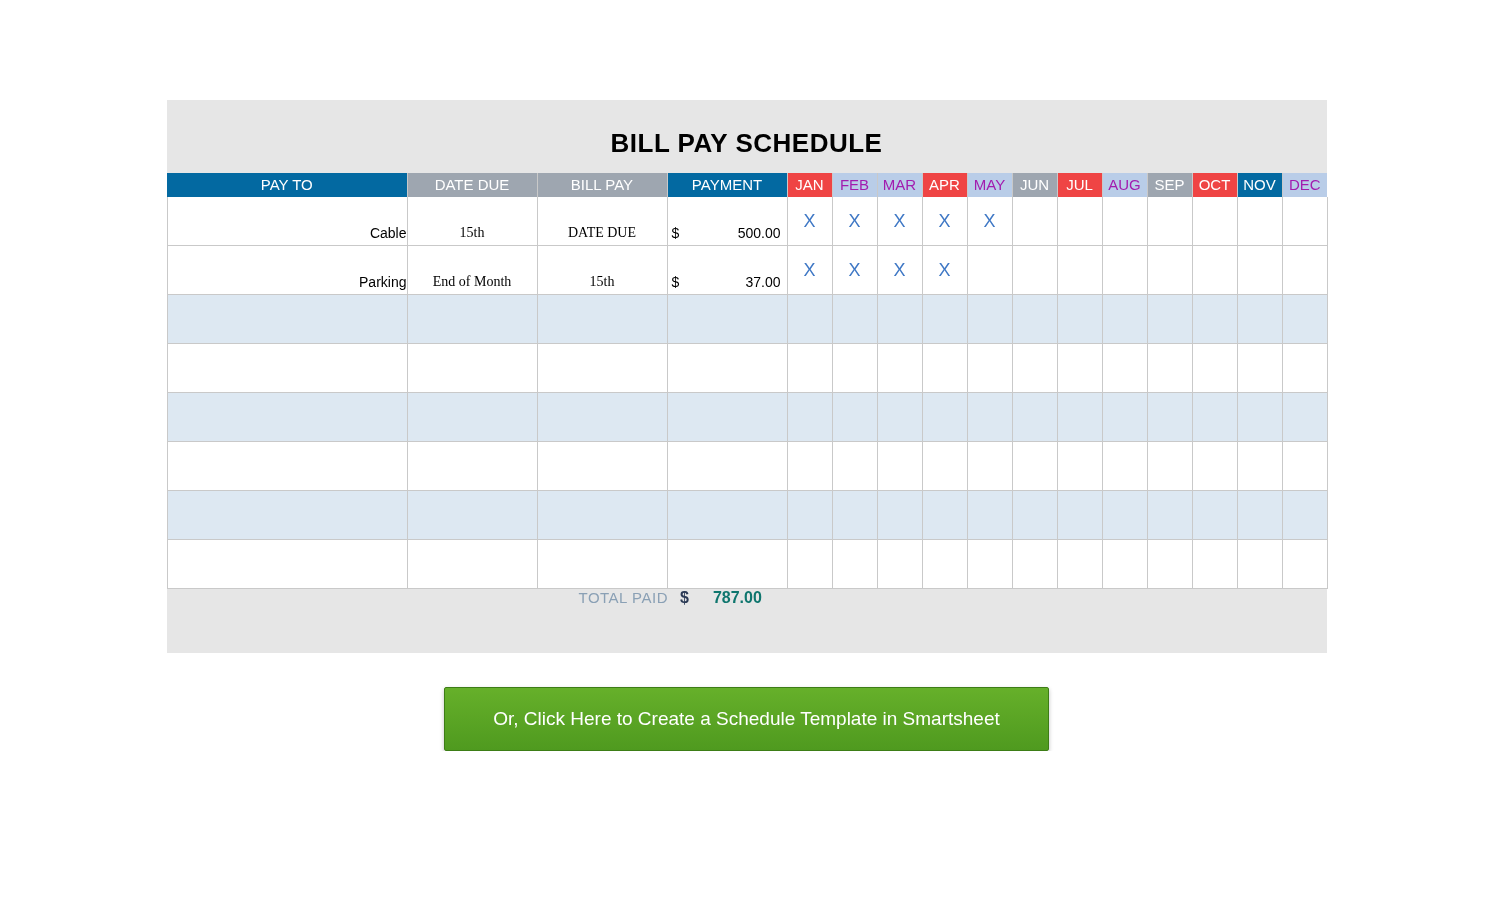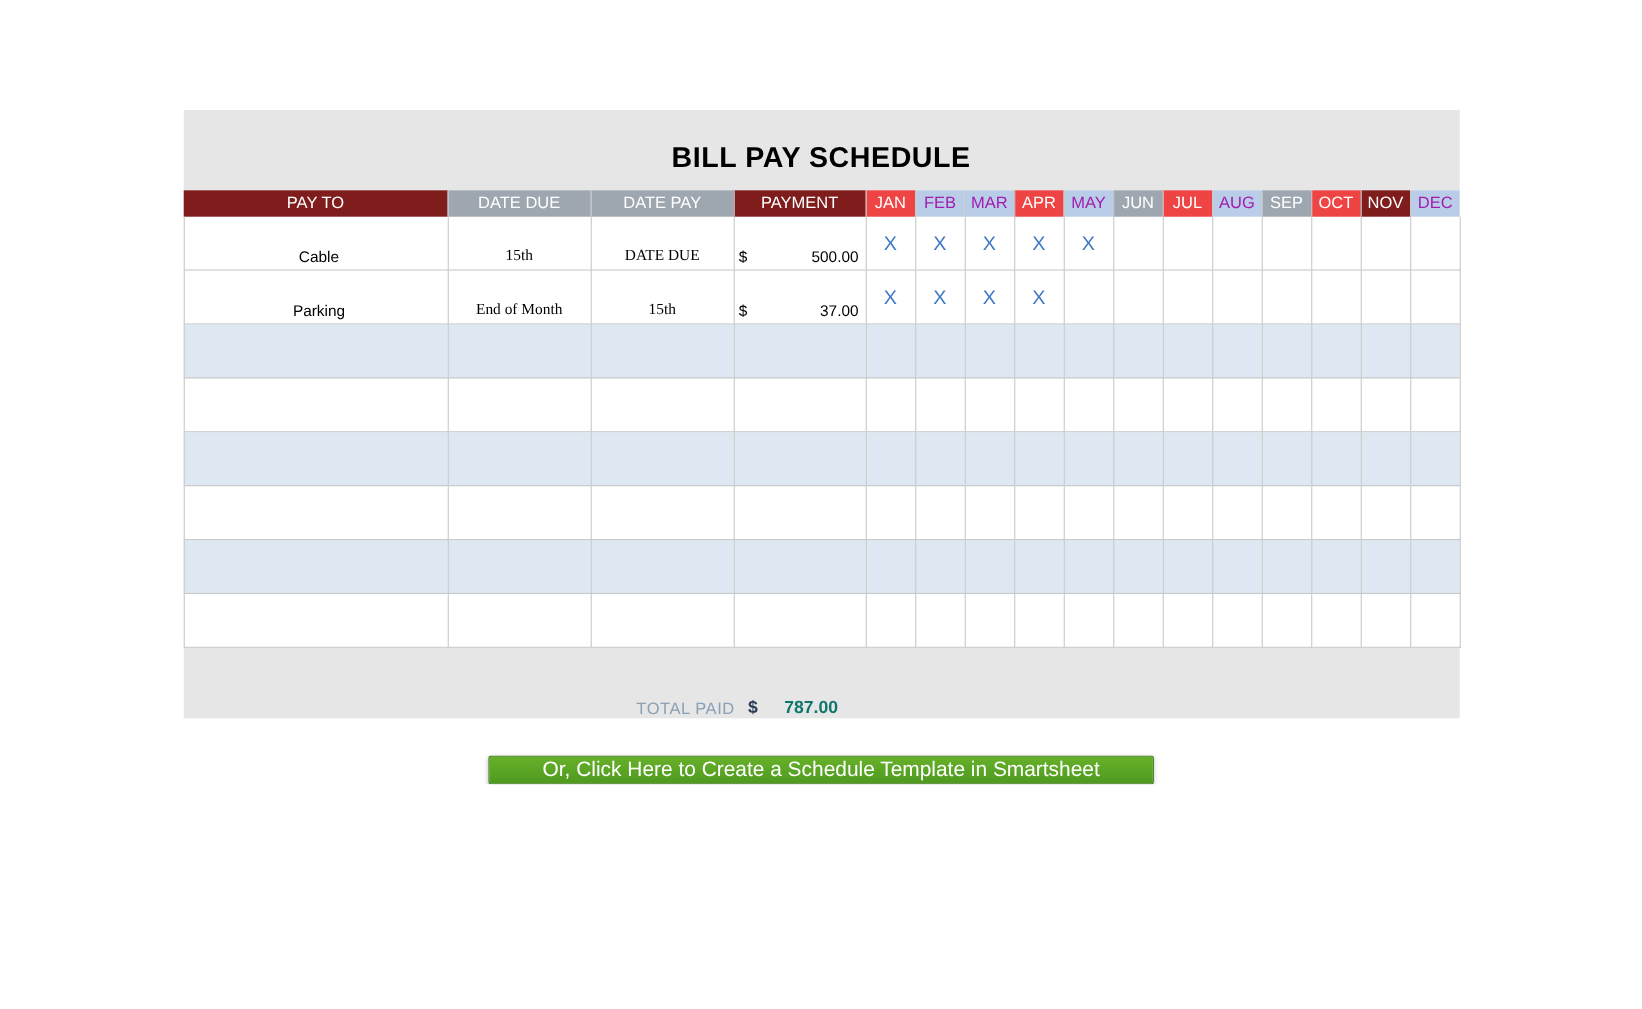--- a/index.html
+++ b/index.html
@@ -33,60 +33,60 @@
   th {
     font-weight: 400;
     color: #fff;
     font-size: 15px;
     text-align: center;
     height: 24px;
     line-height: 24px;
     border-right: 1px solid #c9c9c9;
   }
   th:last-child { border-right: none; }
-  .hdr-dark  { background: #7f1d1d; }
+  .hdr-dark  { background: #0369a1; }
   .hdr-gray  { background: #9ea6b0; color:#fff; }
   .hdr-blue  { background: #ef4444; }
   .hdr-light { background: #b9cde8; color:#a21caf; font-weight:500; }
   col.payto  { width: 240px; }
   col.due    { width: 130px; }
   col.auto   { width: 130px; }
   col.pay    { width: 120px; }
   col.mon    { width: 45px; }
   tbody td {
     border-right: 1px solid #c9c9c9;
     border-bottom: 1px solid #c9c9c9;
     height: 44px;
     vertical-align: bottom;
     padding-bottom: 4px;
     font-size: 14px;
   }
   tbody tr td:first-child { border-left: 1px solid #c9c9c9; }
   tbody tr.alt td { background: #dde8f2; }
-  .payto-cell { text-align: center; padding-left: 6px; }
+  .payto-cell { text-align: right; padding-left: 6px; }
   .center-cell { text-align: center; font-family: Liberation Serif, serif; }
   .payment-cell {
     text-align: right;
     padding-right: 6px;
     white-space: nowrap;
   }
   .payment-cell .sym { float: left; padding-left: 4px; }
   .month-cell {
     text-align: center;
     vertical-align: middle;
     color: #3f78c5;
     font-size: 18px;
     font-weight: 500;
     padding-bottom: 0;
   }
   .total-band {
     background: #e6e6e6;
     height: 64px;
     display: flex;
-    align-items: flex-end;
+    align-items: flex-start;
   }
   .total-label {
     color: #8aa0b5;
     font-size: 15px;
     letter-spacing: 0.5px;
     margin-left: 412px;
     margin-right: 12px;
   }
   .total-sym {
     color: #2b3a55;
@@ -101,21 +101,21 @@
   }
   .cta-wrap {
     text-align: center;
     margin-top: 34px;
   }
   .cta-button {
     display: inline-block;
     background: linear-gradient(#66b02a, #4f9a1f);
     color: #fff;
     font-size: 19px;
-    padding: 1px 48px;
+    padding: 20px 48px;
     border: 1px solid #3d7d16;
     border-radius: 2px;
     box-shadow: 0 2px 4px rgba(0,0,0,0.25);
     cursor: pointer;
   }
 </style>
 </head>
 <body>
 
 <div class="sheet">
@@ -138,21 +138,21 @@
         <col class="mon">
         <col class="mon">
         <col class="mon">
         <col class="mon">
         <col class="mon">
     </colgroup>
     <thead>
       <tr id="header-row">
           <th class="hdr-dark">PAY TO</th>
           <th class="hdr-gray">DATE DUE</th>
-          <th class="hdr-gray">DATE PAY</th>
+          <th class="hdr-gray">BILL PAY</th>
           <th class="hdr-dark">PAYMENT</th>
           <th class="hdr-blue">JAN</th>
           <th class="hdr-light">FEB</th>
           <th class="hdr-light">MAR</th>
           <th class="hdr-blue">APR</th>
           <th class="hdr-light">MAY</th>
           <th class="hdr-gray">JUN</th>
           <th class="hdr-blue">JUL</th>
           <th class="hdr-light">AUG</th>
           <th class="hdr-gray">SEP</th>

